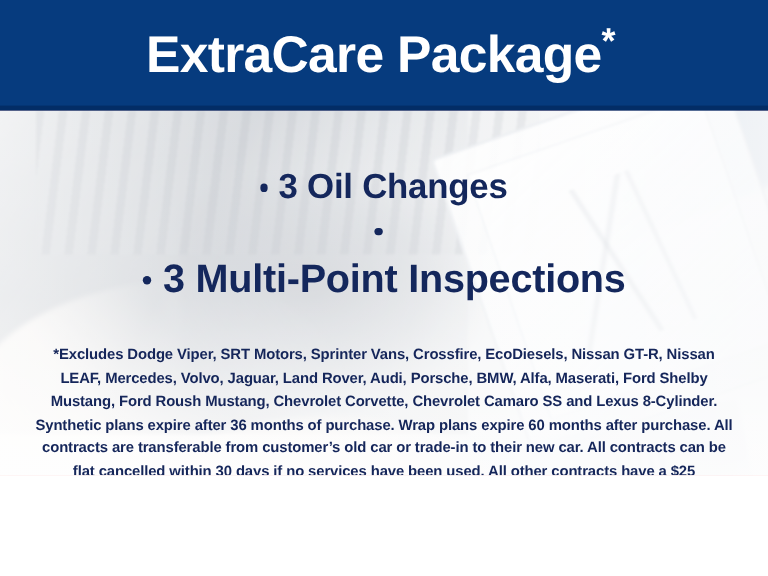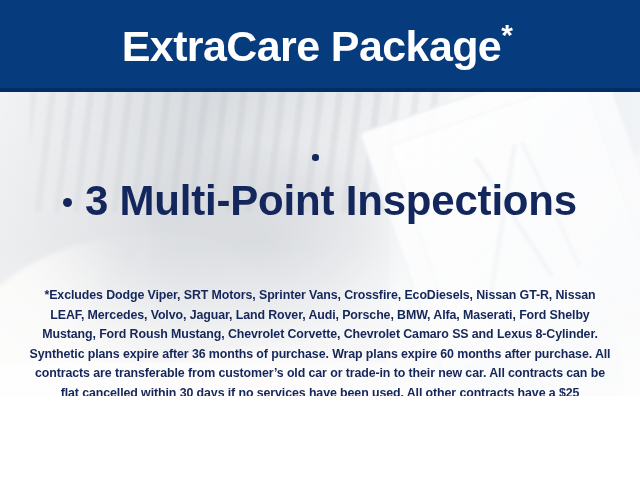--- a/index.html
+++ b/index.html
@@ -224,21 +224,21 @@
     display: inline-block;
     vertical-align: 0.18em;
     width: 0.22em;
     height: 0.22em;
     border-radius: 50%;
     background: #14275c;
     margin-right: 0.30em;
   }
   .benefit-1 { font-size: 29px; }
   .benefit-2 { font-size: 29px; }
-  .benefit-3 { font-size: 42px; }
+  .benefit-3 { font-size: 33px; }
 
   
   .disclaimer {
     position: absolute;
     left: 28px;
     right: 28px;
     top: 286px;
     text-align: center;
     color: #15265a;
     font-size: 12.4px;
@@ -269,19 +269,20 @@
     <div class="photo-hand"></div>
     <div class="photo-wash"></div>
     <div class="photo-wash-2"></div>
   </div>
 
   <div class="header-banner">
     <div class="header-title"><span>ExtraCare Package</span><span class="asterisk">*</span></div>
   </div>
 
   <div class="benefits">
+    <span class="benefit-line benefit-1"><span class="dot"></span><span>3 Oil Changes</span></span>
     <span class="benefit-line benefit-2"><span class="dot"></span></span>
     <span class="benefit-line benefit-3"><span class="dot"></span><span>3 Multi-Point Inspections</span></span>
   </div>
 
   <div class="disclaimer">*Excludes Dodge Viper, SRT Motors, Sprinter Vans, Crossfire, EcoDiesels, Nissan GT-R, Nissan LEAF, Mercedes, Volvo, Jaguar, Land Rover, Audi, Porsche, BMW, Alfa, Maserati, Ford Shelby Mustang, Ford Roush Mustang, Chevrolet Corvette, Chevrolet Camaro SS and Lexus 8-Cylinder. Synthetic plans expire after 36 months of purchase. Wrap plans expire 60 months after purchase. All contracts are transferable from customer’s old car or trade-in to their new car. All contracts can be flat cancelled within 30 days if no services have been used. All other contracts have a $25 cancellation fee. See dealer for details.</div>
 
 </div>
 
 </body></html>

